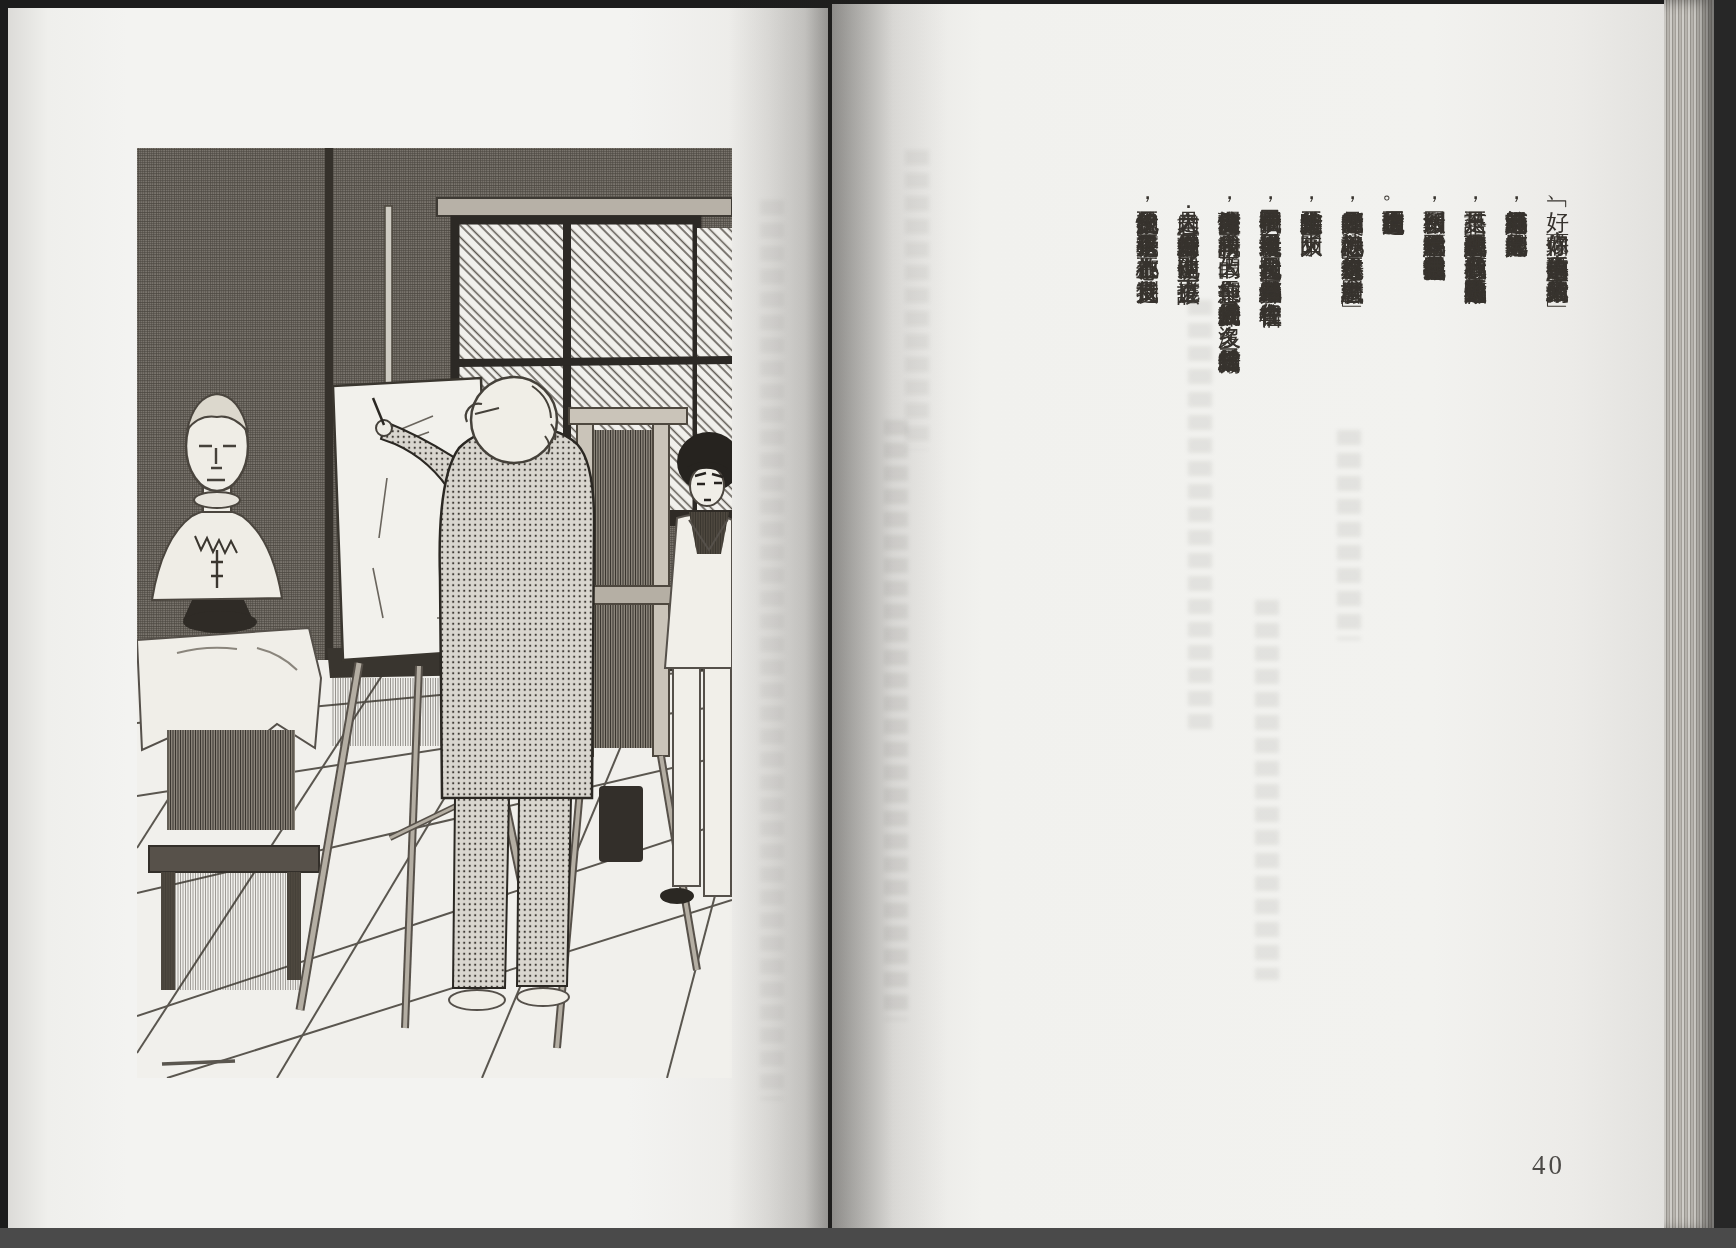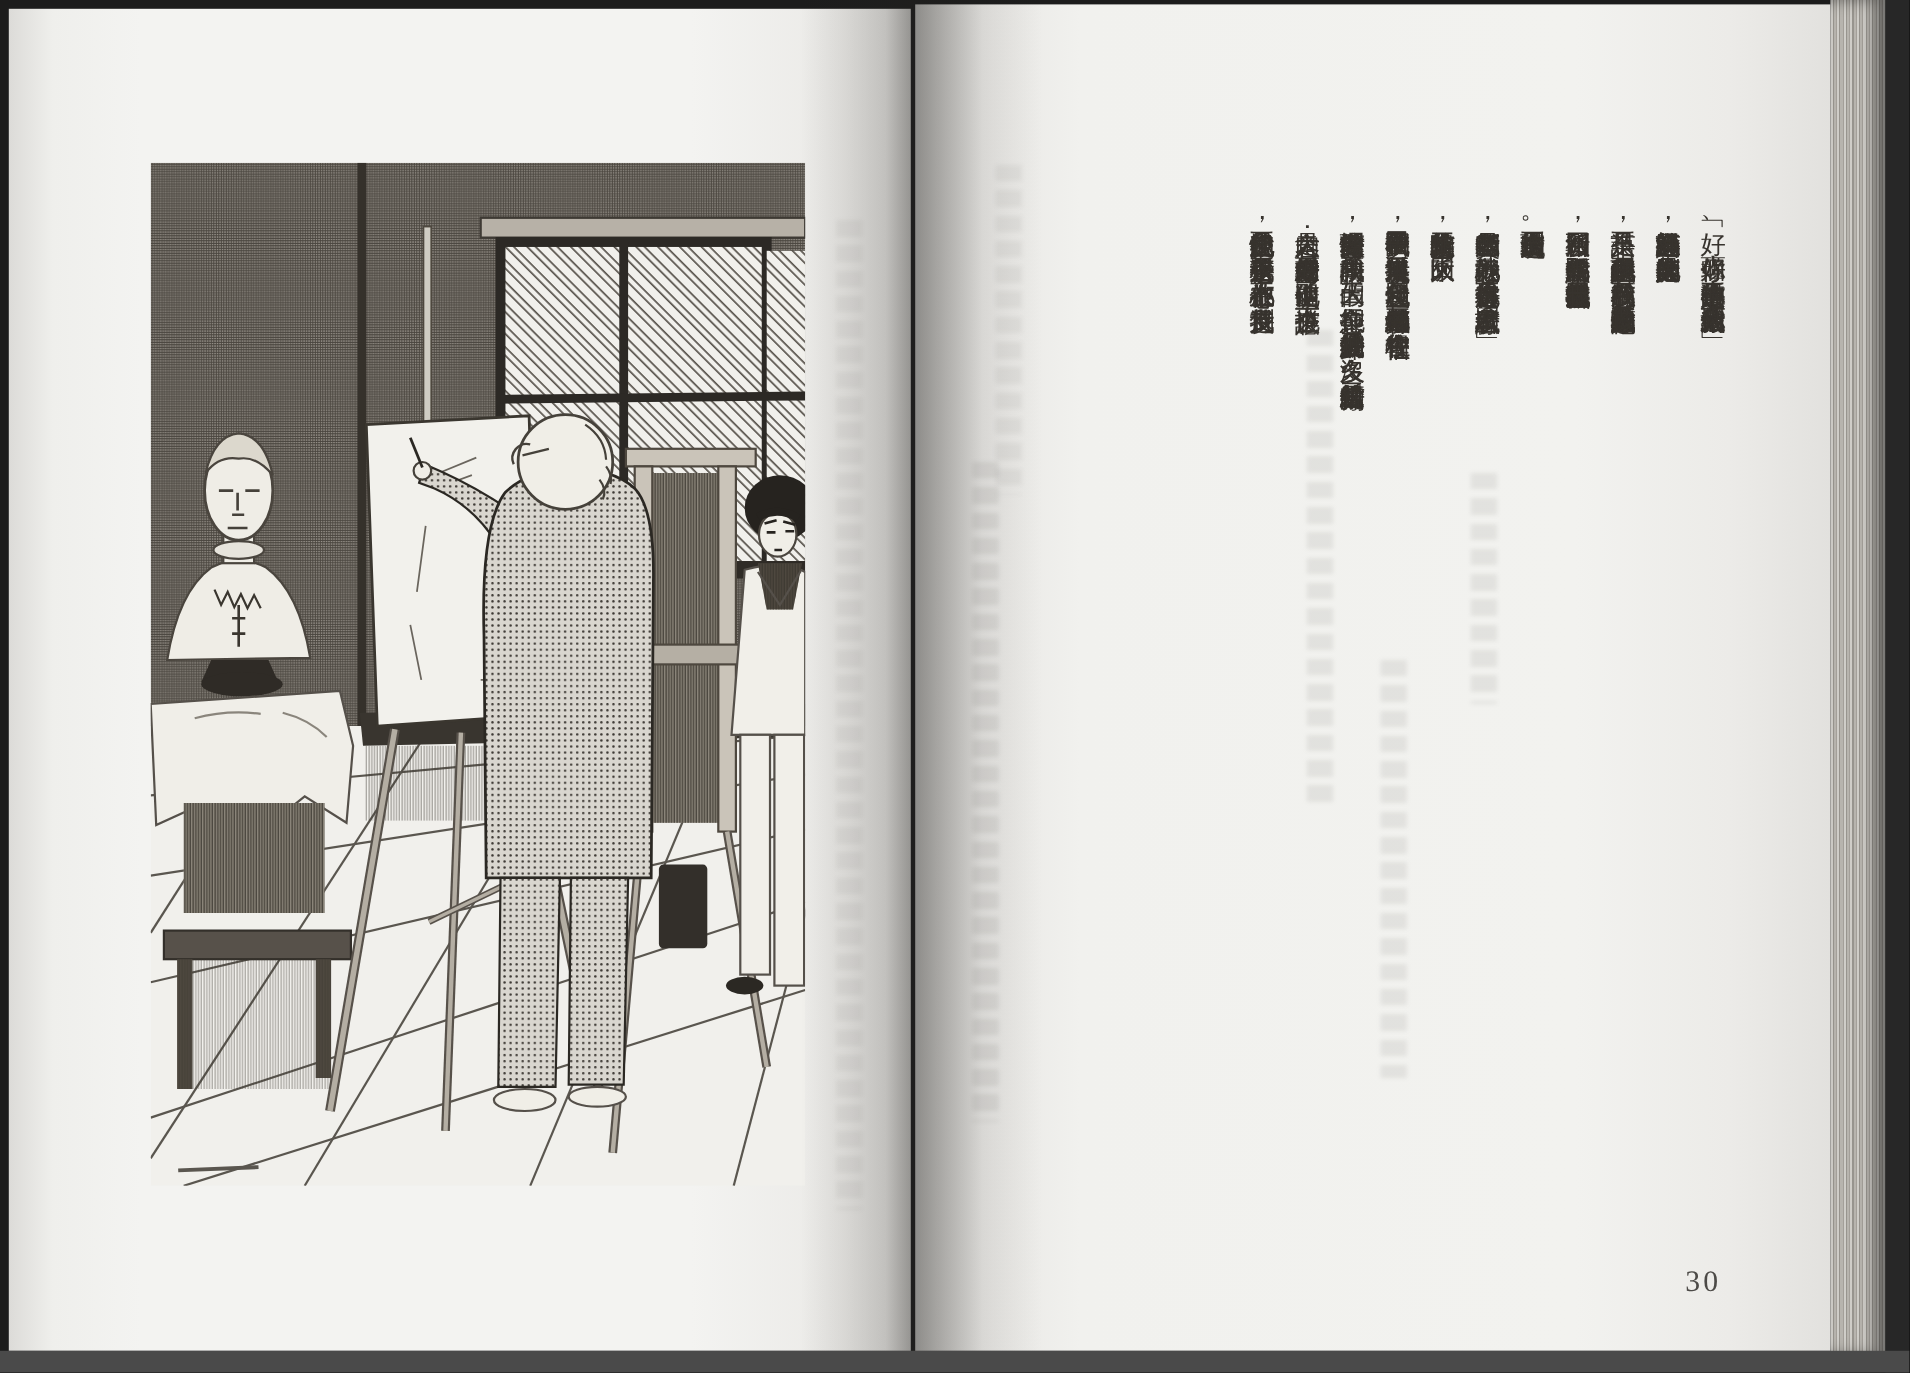--- a/index.html
+++ b/index.html
@@ -204,21 +204,21 @@
         <p>不只是英語，我其他學科的成績也不甚理想。我有股不祥的預感，難道我這個脫隊大王又要大顯神威了嗎？</p>
         <p>回到派報所後，即使偶爾想乖乖念點書，派報員同事也會把我的教科書藏起來捉弄我。</p>
         <p>這實在不是適合用功的環境。</p>
         <p>我們導師是美術老師，他好心地勸我說：「你好像不是念書這塊料，試試看畫圖怎麼樣？」</p>
         <p>這時父親結束爪哇的工作，回大阪來了。</p>
         <p>我們在甲子園口租了房子，母親又再次從境港搬來，我也和父母一起同住。哥哥和弟弟都傑出地繼續升學，住在學校宿舍裡。</p>
         <p>由於忙著處理搬家等雜務，我向學校請了兩、三天的假，卻愈拖愈長，終於變成了一個月的長期缺席。沒多久，級任導師寫了封信給父親。</p>
         <p>內容大意是：令郎最好朝繪畫方面發展，他即使進了礦山，應該也撐不下去。</p>
         <p>父親也不愧是我的父親，不管我落榜還是退學，他都不放在心上，反倒支持我退</p>
       </div>
-    <div id="page-number">30</div>
+    <div id="page-number">40</div>
 
     <div class="ghost" style="left:505px;top:426px;height:210px;"></div>
     <div class="ghost" style="left:423px;top:596px;height:380px;"></div>
     <div class="ghost" style="left:356px;top:296px;height:430px;"></div>
     <div class="ghost" style="left:52px;top:416px;height:600px;"></div>
     <div class="ghost" style="left:73px;top:146px;height:300px;opacity:.4;"></div>
   </div>
 
   <div id="gutter-shadow"></div>
   <div id="page-stack-edge"></div>

